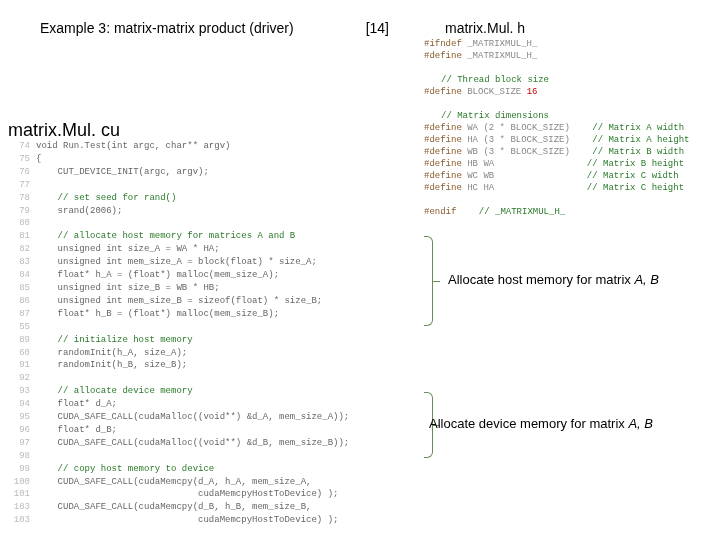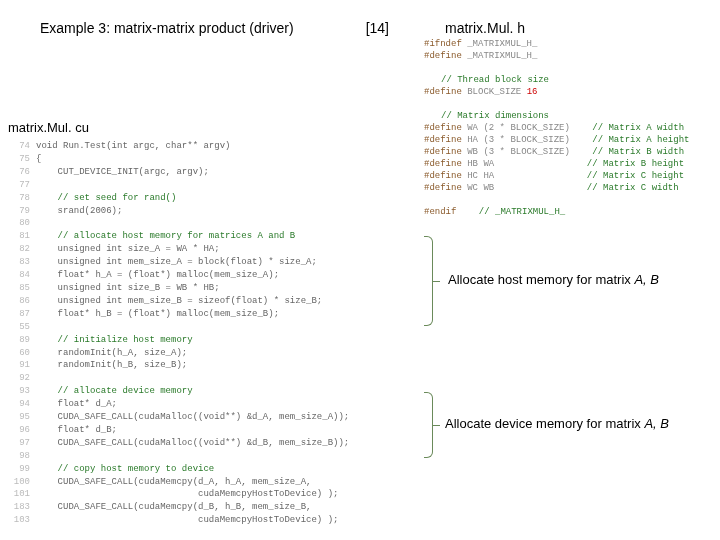--- a/index.html
+++ b/index.html
@@ -22,21 +22,21 @@
     font-size: 14px;
     color: #000;
   }
   .title-text { }
   .ref { margin-left: 24px; padding-left: 48px; }
   .file-h { margin-left: 56px; }
   .file-cu {
     position: absolute;
     top: 120px;
     left: 8px;
-    font-size: 13px;
+    font-size: 18px;
     color: #000;
   }
 
   
   .code-h {
     position: absolute;
     top: 38px;
     left: 424px;
     width: 290px;
     font-family: "Courier New", Courier, monospace;
@@ -90,21 +90,21 @@
   .brace2 { top: 392px; left: 424px; height: 64px; }
   .brace2 .brace-tip { top: 32px; }
 
   .anno {
     position: absolute;
     font-size: 13px;
     color: #000;
   }
   .anno .ital { font-style: italic; }
   .anno1 { top: 272px; left: 448px; }
-  .anno2 { top: 416px; left: 445px; }
+  .anno2 { top: 416px; left: 429px; }
 </style>
 </head>
 <body>
 
 <div class="title-row">
   <span class="title-text">Example 3: matrix-matrix product (driver)</span>
   <span class="ref">[14]</span>
   <span class="file-h">matrix.Mul. h</span>
 </div>
 
@@ -115,22 +115,22 @@
   <div class="row"><span class="kw">#define</span><span> _MATRIXMUL_H_</span></div>
   <div class="row">&nbsp;</div>
   <div class="row"><span class="cmt">// Thread block size</span></div>
   <div class="row"><span class="kw">#define</span><span> BLOCK_SIZE </span><span class="num">16</span></div>
   <div class="row">&nbsp;</div>
   <div class="row"><span class="cmt">// Matrix dimensions</span></div>
   <div class="row"><span class="kw">#define</span><span> WA (2 * BLOCK_SIZE) </span><span class="cmt">// Matrix A width</span></div>
   <div class="row"><span class="kw">#define</span><span> HA (3 * BLOCK_SIZE) </span><span class="cmt">// Matrix A height</span></div>
   <div class="row"><span class="kw">#define</span><span> WB (3 * BLOCK_SIZE) </span><span class="cmt">// Matrix B width</span></div>
   <div class="row"><span class="kw">#define</span><span> HB WA              </span><span class="cmt">// Matrix B height</span></div>
+  <div class="row"><span class="kw">#define</span><span> WC WB              </span><span class="cmt">// Matrix C width</span></div>
   <div class="row"><span class="kw">#define</span><span> HC HA              </span><span class="cmt">// Matrix C height</span></div>
-  <div class="row"><span class="kw">#define</span><span> WC WB              </span><span class="cmt">// Matrix C width</span></div>
   <div class="row">&nbsp;</div>
   <div class="row"><span class="kw">#endif</span><span class="cmt"> // _MATRIXMUL_H_</span></div>
 </div>
 
 <div class="code-cu">
   <div class="row"><span class="ln">74</span><span>void Run.Test(int argc, char** argv)</span></div>
   <div class="row"><span class="ln">75</span><span>{</span></div>
   <div class="row"><span class="ln">76</span><span>    CUT_DEVICE_INIT(argc, argv);</span></div>
   <div class="row"><span class="ln">77</span><span></span></div>
   <div class="row"><span class="ln">78</span><span class="cmt">    // set seed for rand()</span></div>

